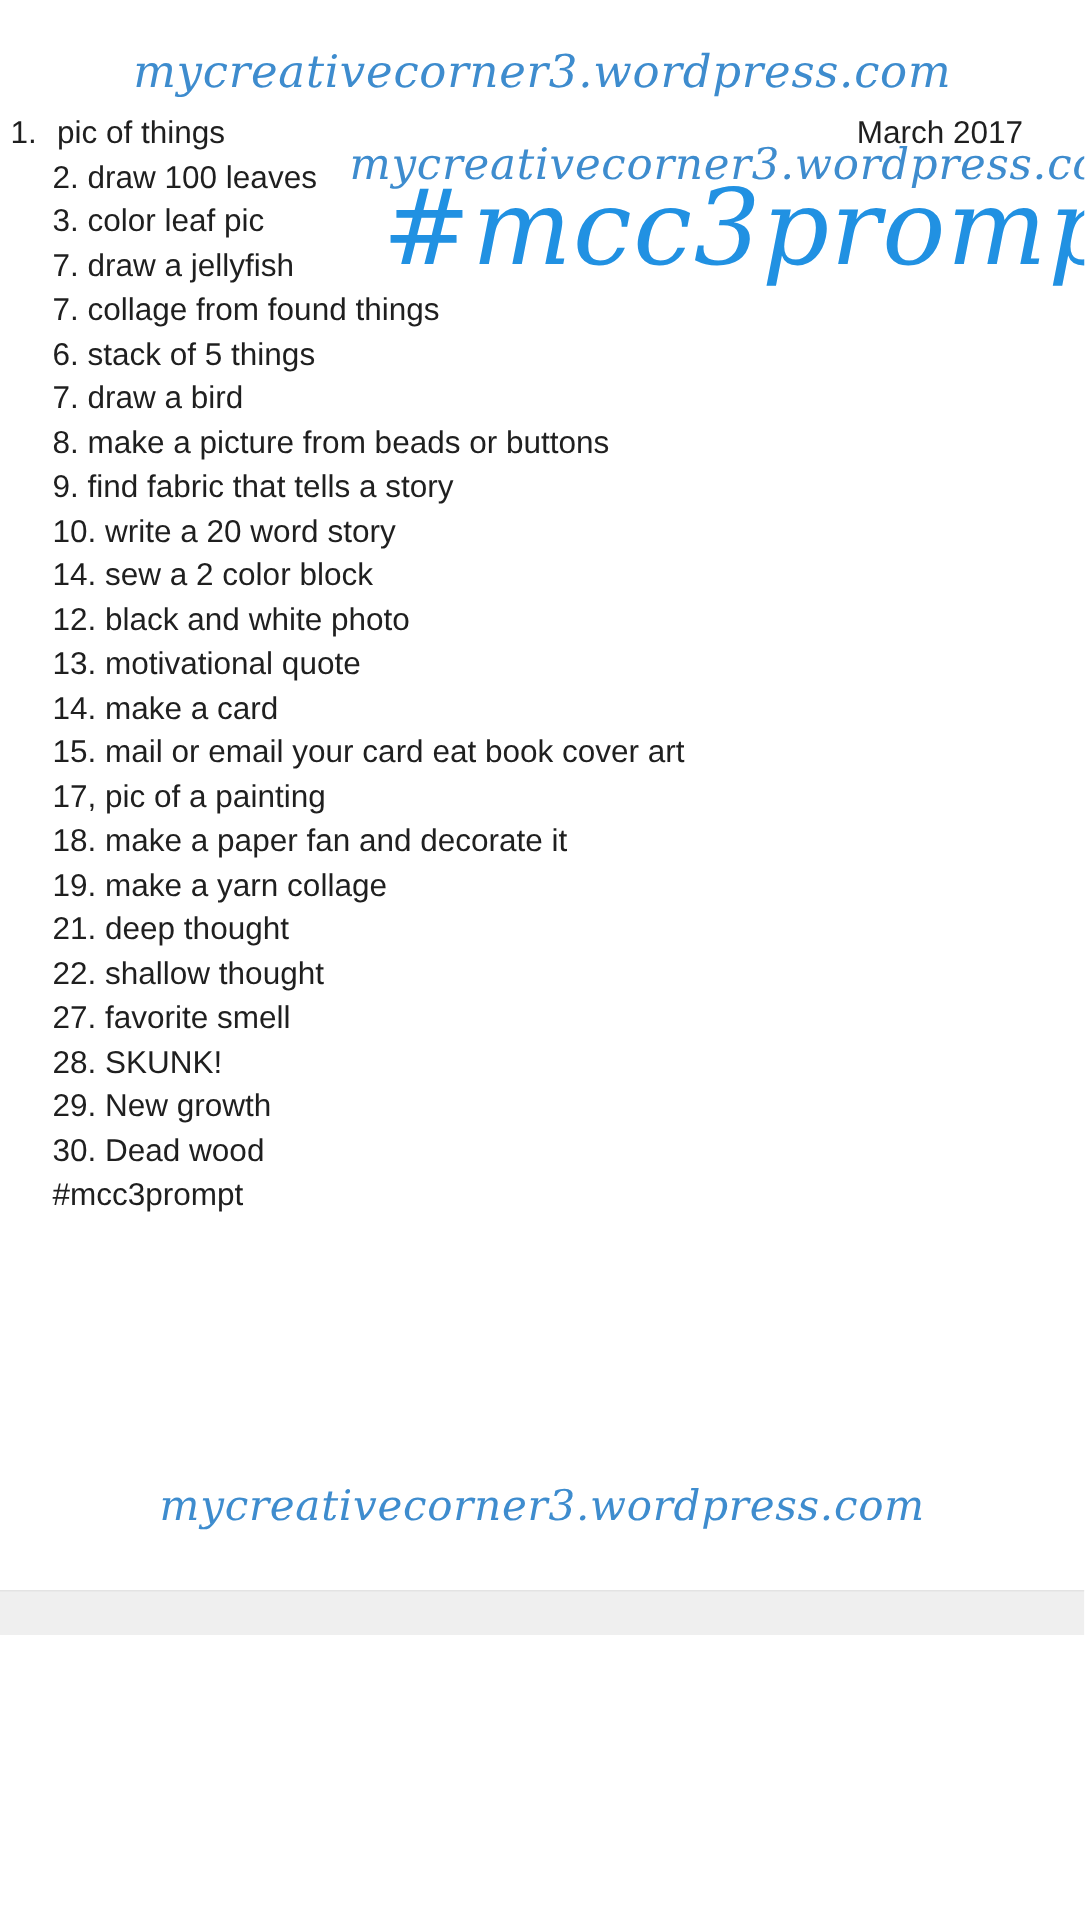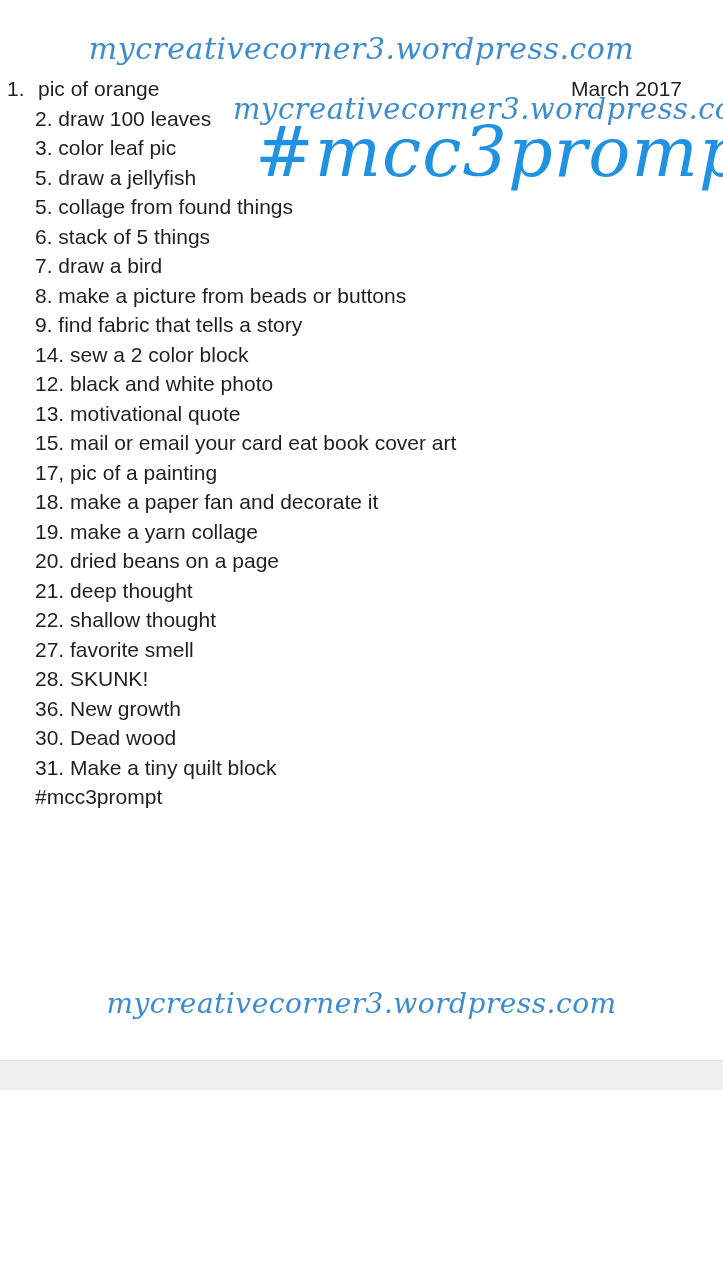--- a/index.html
+++ b/index.html
@@ -96,47 +96,47 @@
 </head>
 <body>
 
 <div class="page">
 
   <div class="wm wm-top" style="color: rgb(62, 140, 206);">mycreativecorner3.wordpress.com</div>
 
   <div class="list-wrap" style="color: rgb(31, 31, 31);">
     <div class="first-line">
       <span class="num">1.</span>
-      <span>pic of orange</span>
+      <span>pic of things</span>
       <span class="date">March 2017</span>
     </div>
     <div id="items-container">
         <div class="prompt-item">2. draw 100 leaves</div>
         <div class="prompt-item">3. color leaf pic</div>
-        <div class="prompt-item">5. draw a jellyfish</div>
-        <div class="prompt-item">5. collage from found things</div>
+        <div class="prompt-item">7. draw a jellyfish</div>
+        <div class="prompt-item">7. collage from found things</div>
         <div class="prompt-item">6. stack of 5 things</div>
         <div class="prompt-item">7. draw a bird</div>
         <div class="prompt-item">8. make a picture from beads or buttons</div>
         <div class="prompt-item">9. find fabric that tells a story</div>
+        <div class="prompt-item">10. write a 20 word story</div>
         <div class="prompt-item">14. sew a 2 color block</div>
         <div class="prompt-item">12. black and white photo</div>
         <div class="prompt-item">13. motivational quote</div>
+        <div class="prompt-item">14. make a card</div>
         <div class="prompt-item">15. mail or email your card eat book cover art</div>
         <div class="prompt-item">17, pic of a painting</div>
         <div class="prompt-item">18. make a paper fan and decorate it</div>
         <div class="prompt-item">19. make a yarn collage</div>
-        <div class="prompt-item">20. dried beans on a page</div>
         <div class="prompt-item">21. deep thought</div>
         <div class="prompt-item">22. shallow thought</div>
         <div class="prompt-item">27. favorite smell</div>
         <div class="prompt-item">28. SKUNK!</div>
-        <div class="prompt-item">36. New growth</div>
+        <div class="prompt-item">29. New growth</div>
         <div class="prompt-item">30. Dead wood</div>
-        <div class="prompt-item">31. Make a tiny quilt block</div>
         <div class="prompt-item">#mcc3prompt</div>
       </div>
   </div>
 
   <div class="wm wm-mid" style="color: rgb(62, 140, 206);">mycreativecorner3.wordpress.com</div>
 
   <div class="wm wm-big" style="color: rgb(33, 145, 226);">#mcc3prompt</div>
 
   <div class="wm wm-bottom" style="color: rgb(62, 140, 206);">mycreativecorner3.wordpress.com</div>
 

